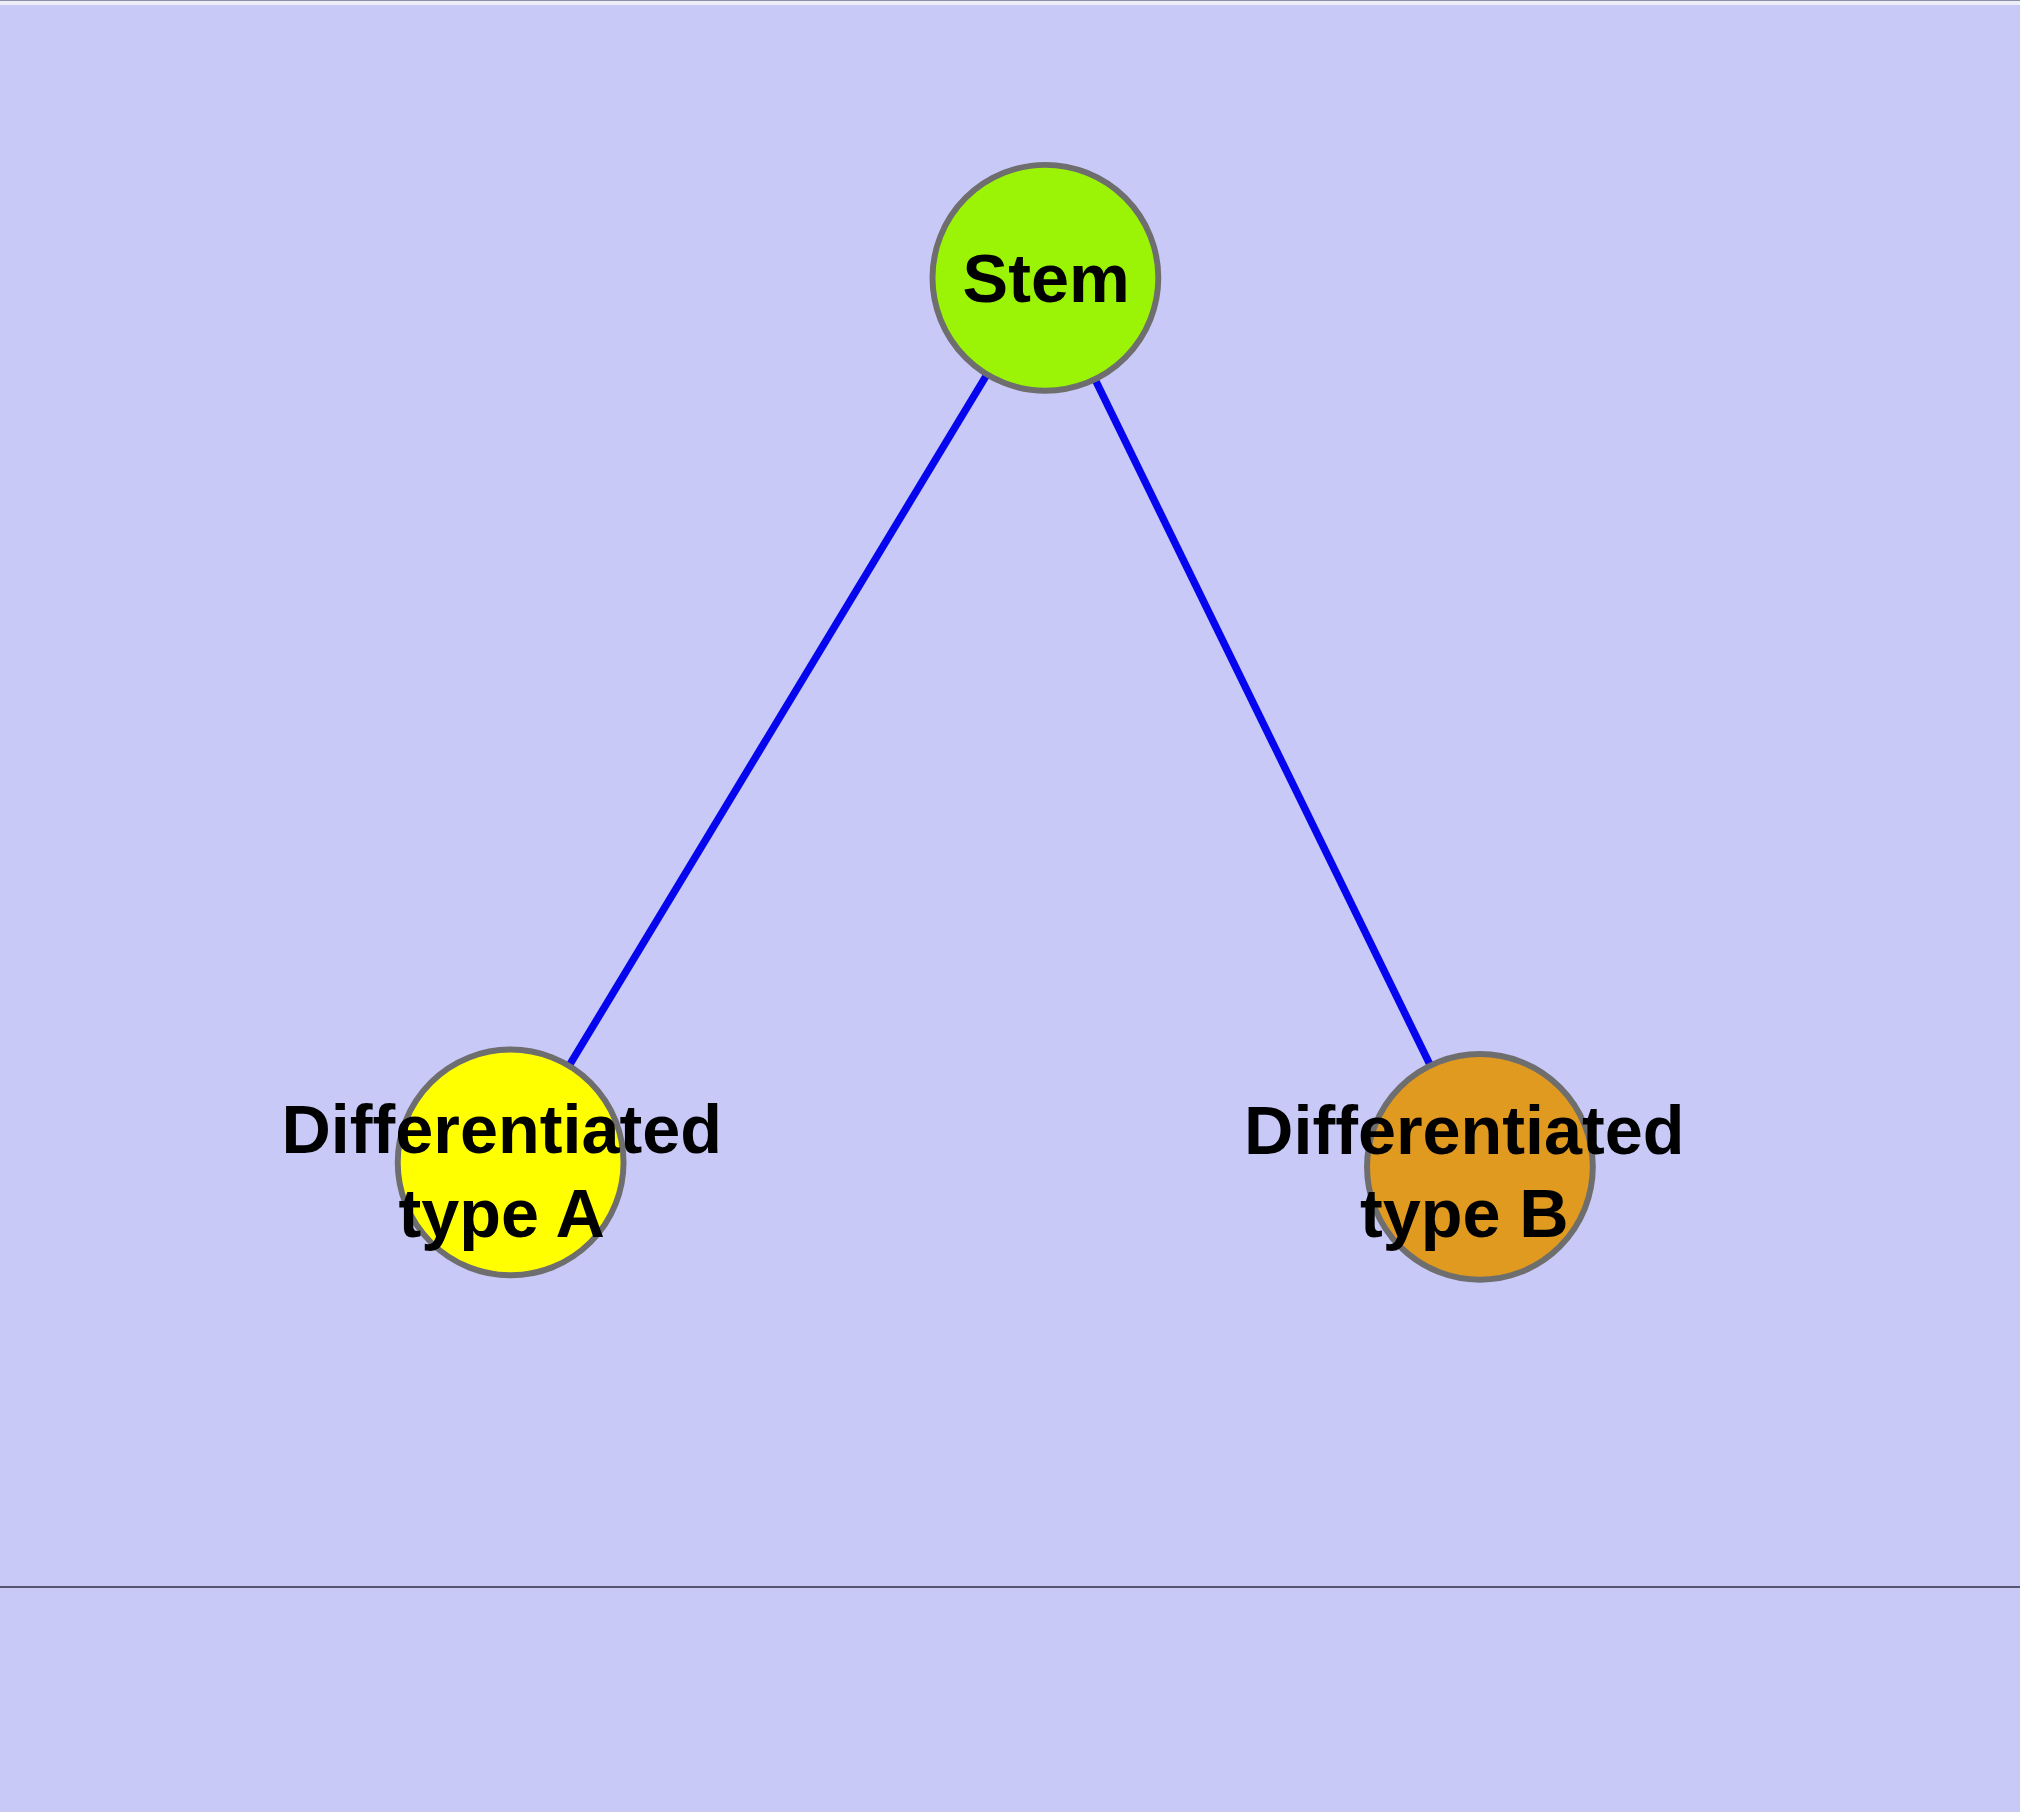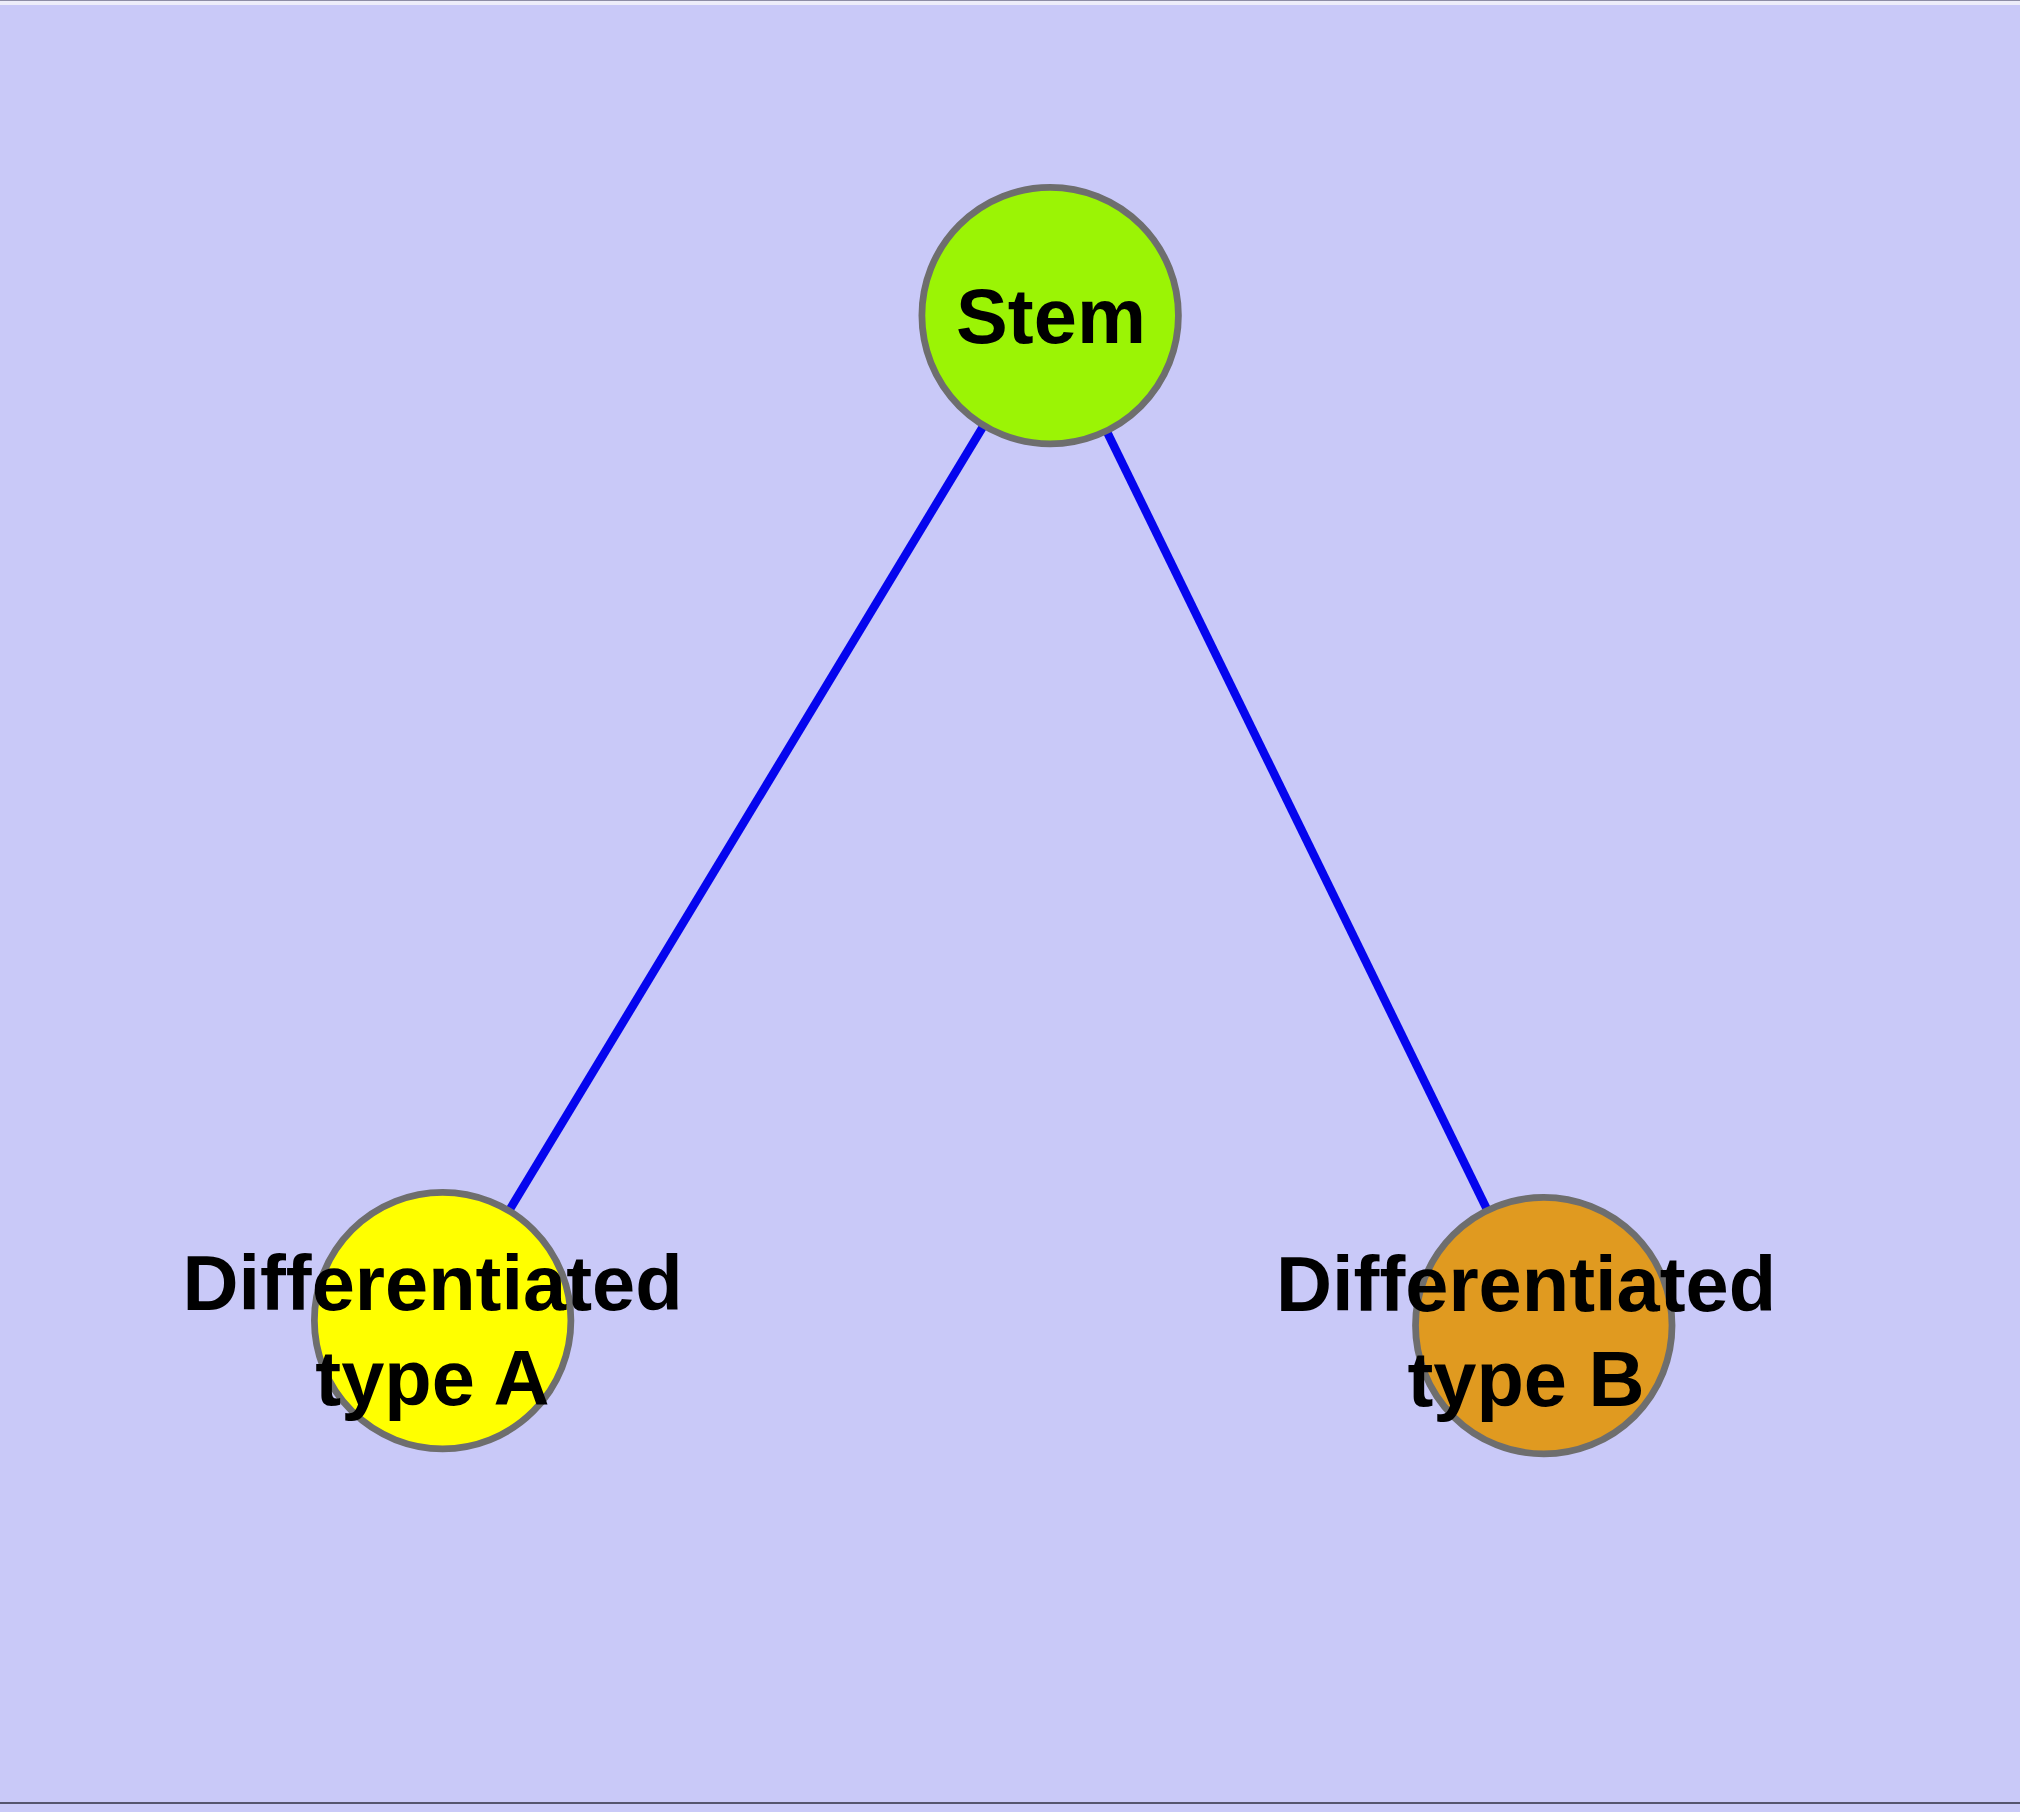--- a/index.html
+++ b/index.html
@@ -3,21 +3,21 @@
 <meta charset="utf-8">
 <style>
   html, body {
     margin: 0;
     padding: 0;
     background: #C9C9F8;
   }
   .stage {
     position: relative;
     width: 2021px;
-    height: 1804px;
+    height: 1588px;
     background: #C9C9F8;
     overflow: hidden;
     font-family: "Liberation Sans", sans-serif;
   }
   .screen-edge-top {
     position: absolute;
     top: 0; left: 0; right: 0;
     height: 4.2px;
     background: #EDEDFA;
     border-top: 0.8px solid #8D8DA6;

